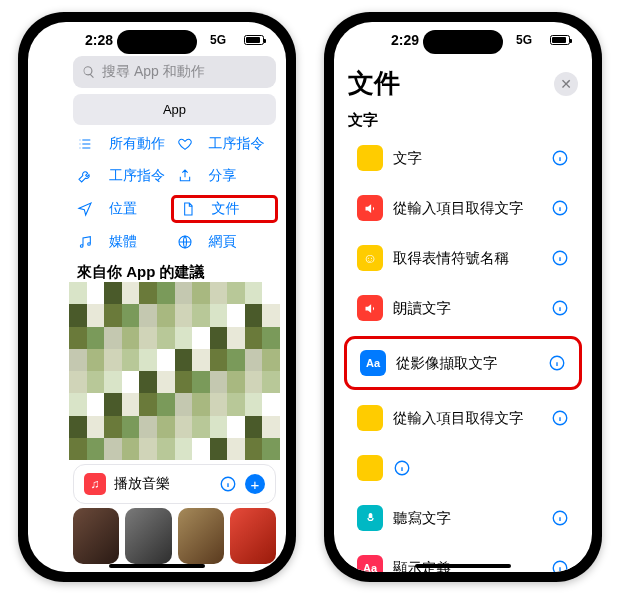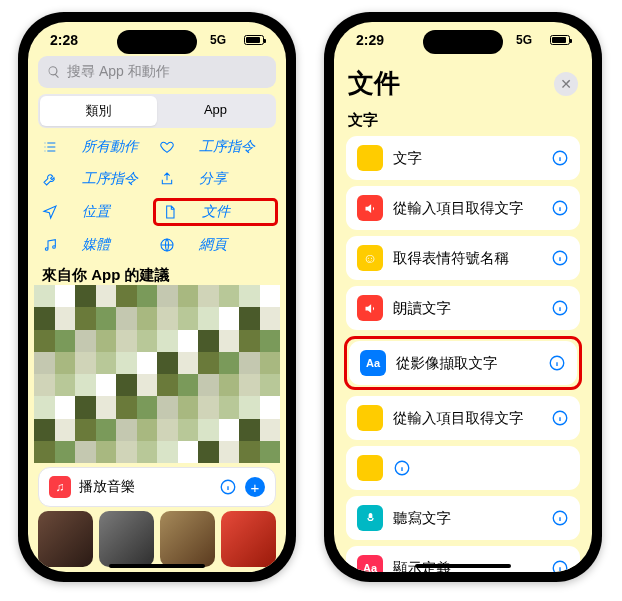--- a/index.html
+++ b/index.html
@@ -1,37 +1,37 @@
 <!DOCTYPE html>
 <html><head>
   <meta charset="utf-8">
   <style>
     * { margin: 0; padding: 0; box-sizing: border-box; }
     body { background: #fff; font-family: -apple-system, 'Helvetica Neue', sans-serif; display: flex; gap: 28px; padding: 12px 18px; }
     .phone { width: 278px; height: 570px; background: #000; border-radius: 46px; padding: 10px; position: relative; box-shadow: 0 2px 8px rgba(0,0,0,.25); }
-    .screen { width: 100%; height: 100%; background: #fef9c3; border-radius: 38px; overflow: hidden; position: relative; }
+    .screen { width: 100%; height: 100%; background: #ffffff; border-radius: 38px; overflow: hidden; position: relative; padding-left: 35px; }
     .dynamic-island { position: absolute; top: 8px; left: 50%; transform: translateX(-50%); width: 80px; height: 24px; background: #000; border-radius: 14px; z-index: 5; }
     .status-bar { display: flex; justify-content: space-between; align-items: center; padding: 10px 22px 2px; font-size: 14px; font-weight: 600; color: #000; }
     .status-right { display: flex; align-items: center; gap: 16px; font-size: 12px; }
     .sig { display: inline-flex; align-items: flex-end; gap: 1px; }
     .sig i { width: 2.5px; background: #000; display: inline-block; border-radius: .5px; }
     .sig i:nth-child(1){height:3px}.sig i:nth-child(2){height:5px}.sig i:nth-child(3){height:7px}.sig i:nth-child(4){height:9px;background:#bbb}
     .batt { width: 20px; height: 10px; border: 1px solid #000; border-radius: 2.5px; position: relative; margin-left: 2px; }
     .batt::after { content:''; position: absolute; right: -3px; top: 2.5px; width: 2px; height: 4px; background:#000; border-radius: 0 1px 1px 0; }
     .batt i { position: absolute; left: 1px; top: 1px; bottom: 1px; width: 75%; background:#000; border-radius: 1px; }
 
     .search-bar { margin: 6px 10px; background: #e4e4e9; border-radius: 9px; padding: 7px 9px; display: flex; align-items: center; gap: 6px; color: #8a8a8e; font-size: 14px; }
     .search-bar svg { width: 14px; height: 14px; fill: #8a8a8e; }
 
     .seg { margin: 4px 10px 8px; background: #e9e9ee; border-radius: 8px; display: flex; padding: 2px; font-size: 13px; }
     .seg div { flex: 1; text-align: center; padding: 6px 0; border-radius: 6px; color: #000; }
     .seg .on { background: #fff; font-weight: 500; box-shadow: 0 1px 2px rgba(0,0,0,.08); }
 
     .cat-grid { display: grid; grid-template-columns: 1fr 1fr; column-gap: 4px; row-gap: 14px; margin: 10px 14px 12px; }
-    .cat { display: flex; align-items: center; gap: 24px; color: #007aff; font-size: 14px; font-style: italic; }
+    .cat { display: flex; align-items: center; gap: 16px; color: #007aff; font-size: 14px; }
     .cat svg { width: 16px; height: 16px; stroke: #007aff; fill: none; stroke-width: 1.6; }
     .red-box { border: 3px solid #e30000; border-radius: 5px; padding: 2px 6px; margin: -4px -6px; }
 
     .sec-title { font-size: 15px; font-weight: 700; color: #000; margin: 6px 14px 0; }
     .sec-sub { font-size: 11px; color: #8a8a8e; margin: 1px 14px 6px; }
 
     .mosaic-wrap { height: 178px; margin: 0 6px; overflow: hidden; }
     .mosaic { display: grid; grid-template-columns: repeat(12,1fr); grid-template-rows: repeat(8,1fr); width: 100%; height: 100%; }
     .mosaic div { }
 
@@ -95,21 +95,20 @@
     </div>
 
     <div class="search-bar">
       <svg viewBox="0 0 24 24">
           <path d="M10 2a8 8 0 015.3 13.9l5 5-1.4 1.4-5-5A8 8 0 1110 2zm0 2a6 6 0 100 12 6 6 0 000-12z"></path>
         </svg>
       <span>搜尋 App 和動作</span>
     </div>
 
     <div class="seg">
-      <div class="on">類別</div>
       <div>App</div>
     </div>
 
     <div class="cat-grid">
       <div class="cat">
         <svg viewBox="0 0 24 24">
             <path d="M4 6h1M4 12h1M4 18h1M8 6h12M8 12h12M8 18h12"></path>
           </svg>
         <span>所有動作</span>
       </div>

